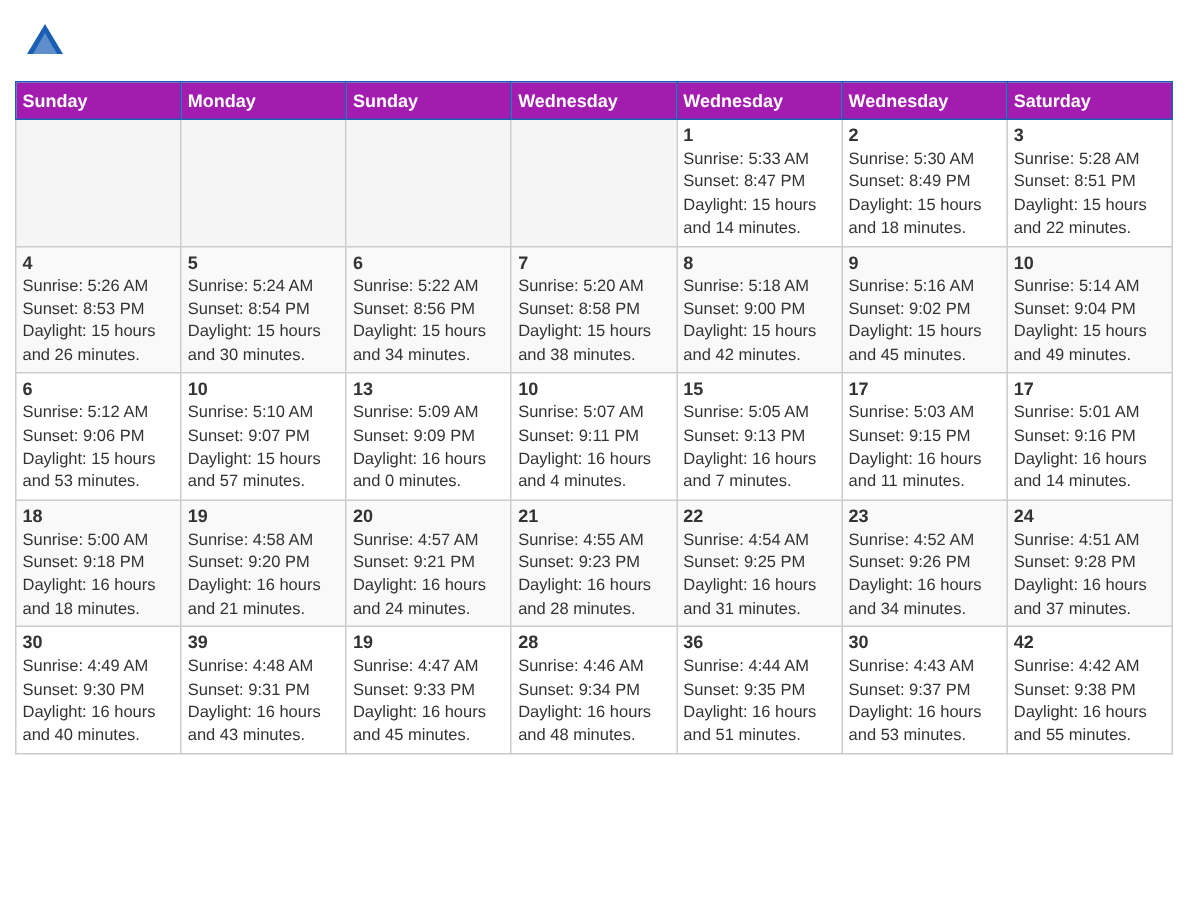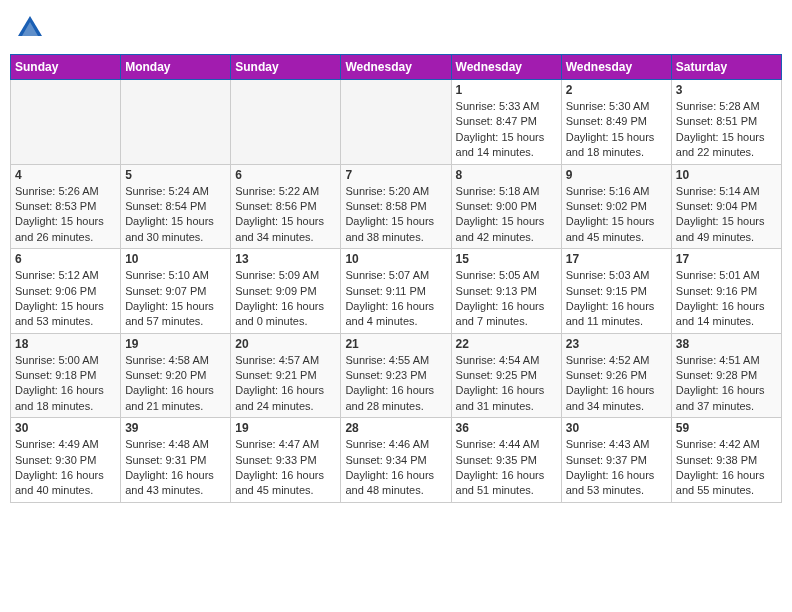--- a/index.html
+++ b/index.html
@@ -223,21 +223,21 @@
         </td>
         <td>
           <span class="day-number">22</span>
           <div class="day-info">Sunrise: 4:54 AM<br>Sunset: 9:25 PM<br>Daylight: 16 hours<br>and 31 minutes.</div>
         </td>
         <td>
           <span class="day-number">23</span>
           <div class="day-info">Sunrise: 4:52 AM<br>Sunset: 9:26 PM<br>Daylight: 16 hours<br>and 34 minutes.</div>
         </td>
         <td>
-          <span class="day-number">38</span>
+          <span class="day-number">24</span>
           <div class="day-info">Sunrise: 4:51 AM<br>Sunset: 9:28 PM<br>Daylight: 16 hours<br>and 37 minutes.</div>
         </td>
       </tr>
       <tr>
         <td>
           <span class="day-number">30</span>
           <div class="day-info">Sunrise: 4:49 AM<br>Sunset: 9:30 PM<br>Daylight: 16 hours<br>and 40 minutes.</div>
         </td>
         <td>
           <span class="day-number">39</span>
@@ -253,18 +253,18 @@
         </td>
         <td>
           <span class="day-number">36</span>
           <div class="day-info">Sunrise: 4:44 AM<br>Sunset: 9:35 PM<br>Daylight: 16 hours<br>and 51 minutes.</div>
         </td>
         <td>
           <span class="day-number">30</span>
           <div class="day-info">Sunrise: 4:43 AM<br>Sunset: 9:37 PM<br>Daylight: 16 hours<br>and 53 minutes.</div>
         </td>
         <td>
-          <span class="day-number">59</span>
+          <span class="day-number">42</span>
           <div class="day-info">Sunrise: 4:42 AM<br>Sunset: 9:38 PM<br>Daylight: 16 hours<br>and 55 minutes.</div>
         </td>
       </tr>
     </tbody>
 </table>
 
 </body></html>

